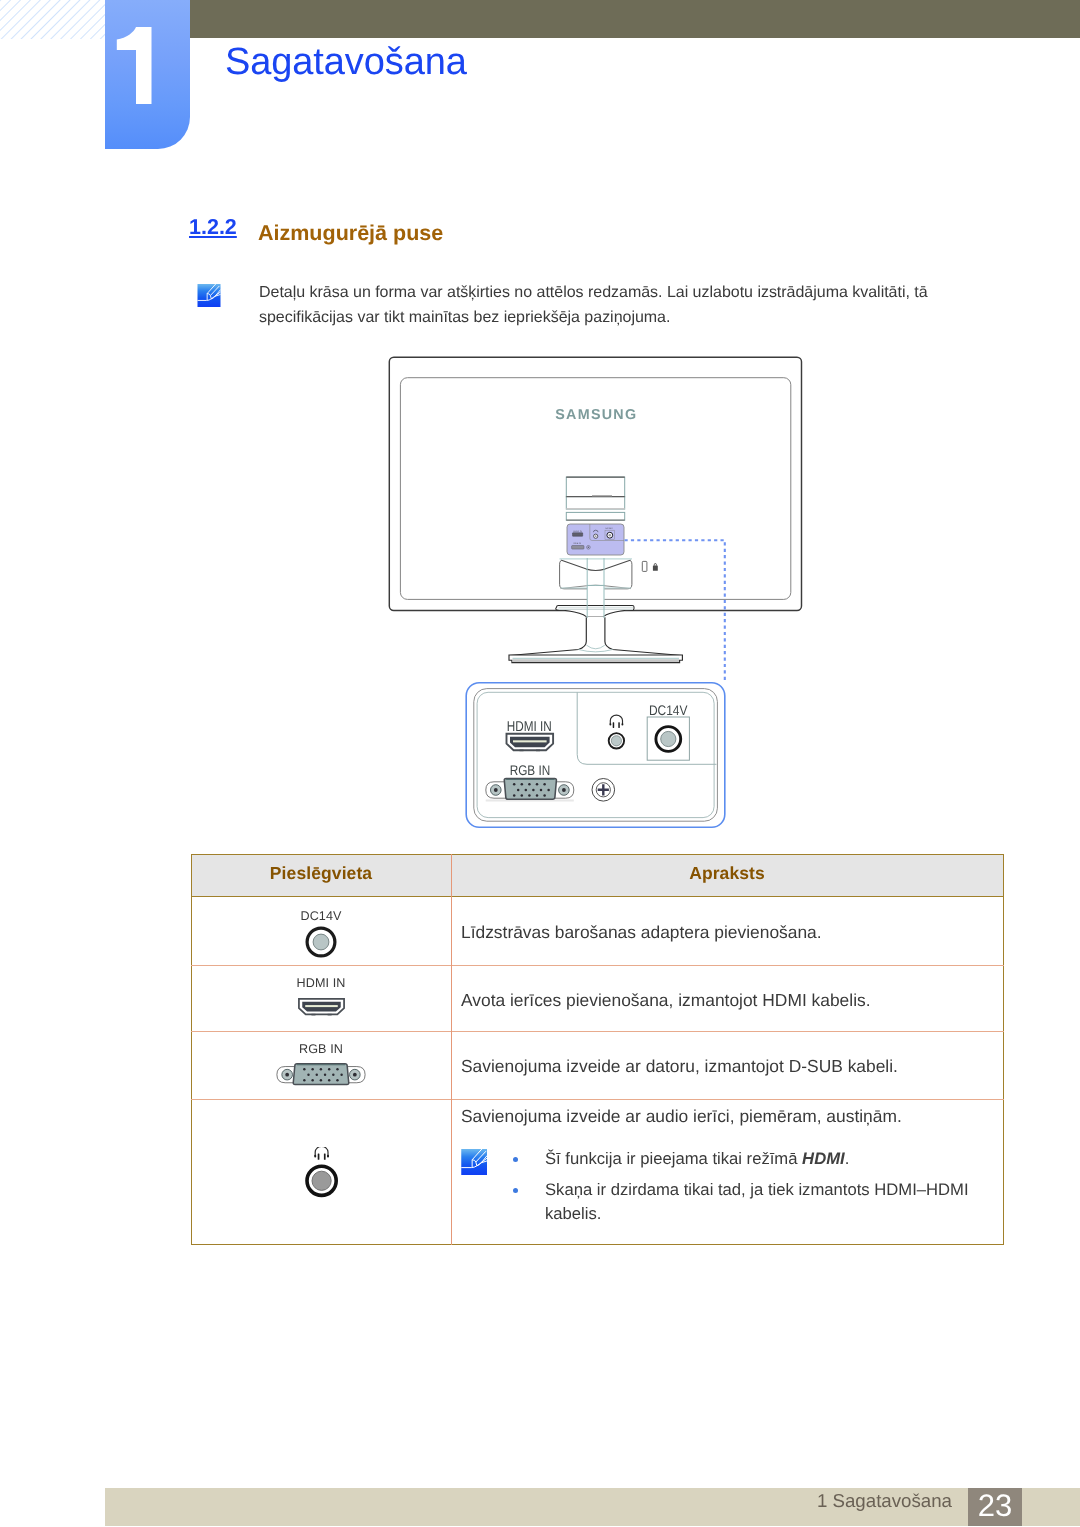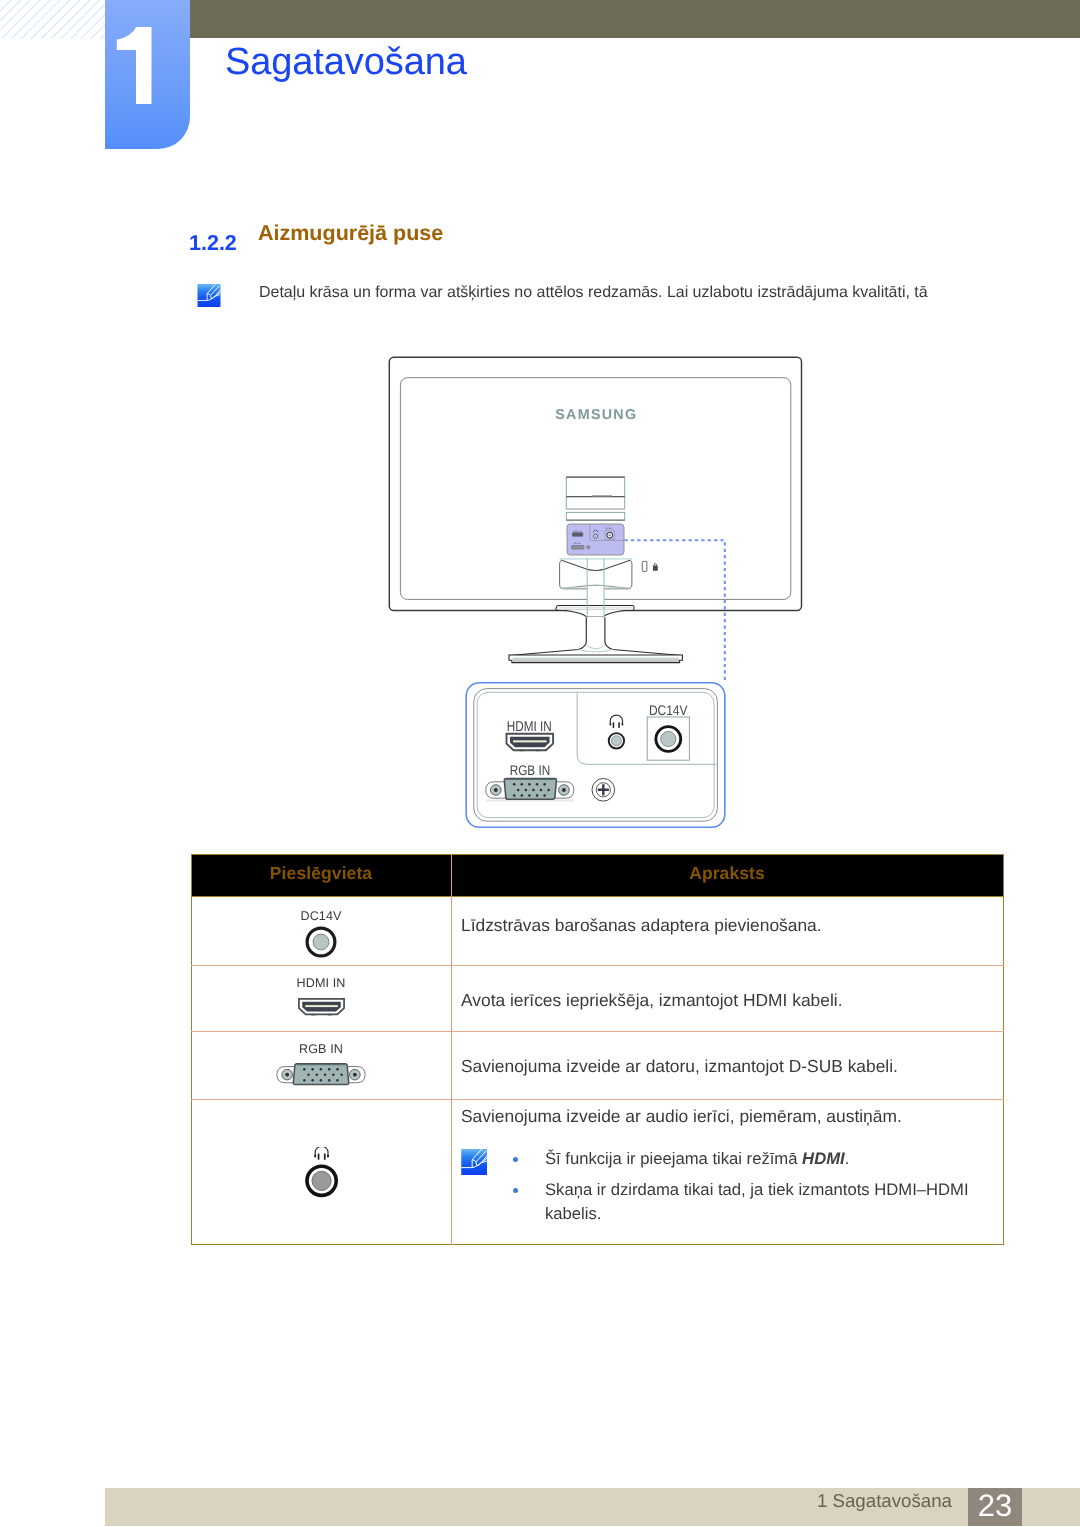--- a/index.html
+++ b/index.html
@@ -12,41 +12,41 @@
   #hatch{left:0;top:0;width:106px;height:39px;}
   #olive-bar{left:190px;top:0;width:890px;height:38px;background:#6e6c57;}
   #chapter-tab{left:105px;top:0;width:85px;height:149px;
       background:linear-gradient(180deg,#86adfa 0%,#76a1fa 40%,#669afa 70%,#558efa 100%);
       border-bottom-right-radius:32px;}
   #chapter-num{position:absolute;left:8px;top:27px;width:45px;height:77px;}
   #chapter-title{left:225px;top:43px;color:#1a45f2;font-size:38px;
       line-height:38px;font-weight:400;letter-spacing:-0.1px;white-space:nowrap;}
 
   
-  #sec-num{left:189px;top:232px;color:#1a45f2;font-size:21.5px;font-weight:700;
-      line-height:22px;letter-spacing:0px;}
+  #sec-num{left:189px;top:216px;color:#1a45f2;font-size:21.5px;font-weight:700;
+      line-height:22px;letter-spacing:0px;text-decoration:underline;}
   #sec-title{left:258px;top:222px;color:#a16207;font-size:21.5px;font-weight:700;
       line-height:22px;letter-spacing:0px;white-space:nowrap;}
 
   
   #note-icon{left:197px;top:284px;width:24px;height:23px;}
   #note-text{left:259px;top:281px;width:760px;color:#3a3a3a;font-size:16px;
       line-height:24.6px;letter-spacing:-0.02px;white-space:nowrap;}
 
   
   #diagram{left:380px;top:350px;width:440px;height:490px;}
 
   
   #ports-table{left:190.5px;top:853.5px;width:812px;border-collapse:collapse;
       table-layout:fixed;}
   #ports-table td{padding:0;vertical-align:top;}
   .tb-outer{border:1.5px solid #a1802b;}
   #ports-table col.c1{width:260px;}
   #ports-table col.c2{width:552px;}
-  .th-cell{background:#000000;height:41.5px;text-align:center;vertical-align:middle;
+  .th-cell{background:#e5e5e5;height:41.5px;text-align:center;vertical-align:middle;
       color:#865300;font-size:17.5px;font-weight:700;letter-spacing:0.1px;}
   .th-cell > span{display:inline-block;position:relative;top:8px;}
   .th-row{border-bottom:1.5px solid #a1802b;}
   .vdiv{border-left:1px solid #e59878;}
   .rowsep{border-top:1.1px solid #e8ab8d;}
   #ports-table td.desc-cell{color:#3a3a3a;font-size:17.4px;line-height:24px;padding:0 0 0 9.5px;}
   .port-cell{text-align:center;}
   .plabel{color:#3a3a3a;font-size:12.6px;letter-spacing:0.1px;}
   .bullets{margin:0;padding:0;list-style:none;font-size:16.65px;line-height:23.5px;}
   .bullets li{position:relative;padding-left:39px;margin:0;}
@@ -100,20 +100,21 @@
     <path d="M0 18.6 L10.0 18.6 Q13.2 18.6 15.6 16.8 L26 9.0"></path>
     <path d="M10.9 18.3 L10.9 10.8 L20.6 0"></path>
     <path d="M10.9 10.8 Q13.6 10.6 14.6 13.0 L15.6 16.8"></path>
     <path d="M14.6 13.0 L24.7 2.2"></path>
     <path d="M15.6 16.8 Q18.6 16.0 20.0 13.8 L26 6.4"></path>
     <path d="M20.0 13.8 L26 11.8"></path>
   </g>
 </svg>
 <div class="abs" id="note-text">
   <div>Detaļu krāsa un forma var atšķirties no attēlos redzamās. Lai uzlabotu izstrādājuma kvalitāti, tā</div>
+  <div>specifikācijas var tikt mainītas bez iepriekšēja paziņojuma.</div>
 </div>
 
 <svg class="abs" id="diagram" viewBox="380 350 440 490" width="440" height="490">
   <g id="g-monitor" stroke="#3a3a3a" fill="none">
 
     <rect x="389.3" y="357.3" width="412.2" height="253.2" rx="4.5" ry="4.5" stroke="#3b3b3b" stroke-width="1.45" fill="#fff"></rect>
 
     <rect x="400.4" y="377.7" width="390.4" height="221.7" rx="7" ry="7" stroke="#858585" stroke-width="1" fill="#fff"></rect>
   </g>
 
@@ -294,37 +295,37 @@
 
   <tr>
     <td class="port-cell" style="height:67.5px">
       <div class="plabel" style="margin-top:11.5px">DC14V</div>
       <svg width="34" height="34" viewBox="0 0 34 34" style="margin-top:2px">
         <circle cx="17" cy="17" r="13.9" fill="#fff" stroke="#1b1b1b" stroke-width="3.2"></circle>
         <circle cx="17" cy="17" r="7.9" fill="#b8c5c5" stroke="#6e7d7d" stroke-width="0.9"></circle>
       </svg>
     </td>
     <td class="desc-cell vdiv">
-      <div style="margin-top:16px">Līdzstrāvas barošanas adaptera pievienošana.</div>
+      <div style="margin-top:23px">Līdzstrāvas barošanas adaptera pievienošana.</div>
     </td>
   </tr>
 
   <tr class="rowsep">
     <td class="port-cell" style="height:65.5px">
       <div class="plabel" style="margin-top:10px">HDMI IN</div>
       <svg width="49" height="19.3" viewBox="0 0 56 22" style="margin-top:7px">
         <path d="M2.2 2.2 L53.8 2.2 L53.8 12.6 L46.1 19.8 L9.9 19.8 L2.2 12.6 Z" fill="#ffffff" stroke="#4a4f55" stroke-width="2"></path>
         <path d="M6.0 5.5 L50.0 5.5 L50.0 11.6 L44.5 16.5 L11.5 16.5 L6.0 11.6 Z" fill="#3e444e" stroke="none"></path>
         <rect x="9.4" y="9.2" width="37.2" height="2.3" fill="#e7ecd5"></rect>
         <rect x="16.5" y="19.2" width="4.6" height="1.8" fill="#4a4f55"></rect>
         <rect x="35.0" y="19.2" width="4.6" height="1.8" fill="#4a4f55"></rect>
       </svg>
     </td>
     <td class="desc-cell vdiv">
-      <div style="margin-top:22px">Avota ierīces iepriekšēja, izmantojot HDMI kabeli.</div>
+      <div style="margin-top:22px">Avota ierīces pievienošana, izmantojot HDMI kabelis.</div>
     </td>
   </tr>
 
   <tr class="rowsep">
     <td class="port-cell" style="height:66.5px">
       <div class="plabel" style="margin-top:10px">RGB IN</div>
       <svg width="90" height="23.5" viewBox="0 0 100 26" style="margin-top:6px">
         <path d="M10.2 5.0 L89.8 5.0 Q99 5.0 99 14.0 Q99 23.0 89.8 23.0 L10.2 23.0
                  Q1 23.0 1 14.0 Q1 5.0 10.2 5.0 Z" fill="#ffffff" stroke="#5a5a5a" stroke-width="0.9"></path>
         <circle cx="12.4" cy="14" r="5.9" fill="#b6c4c4" stroke="#48595b" stroke-width="1"></circle>

